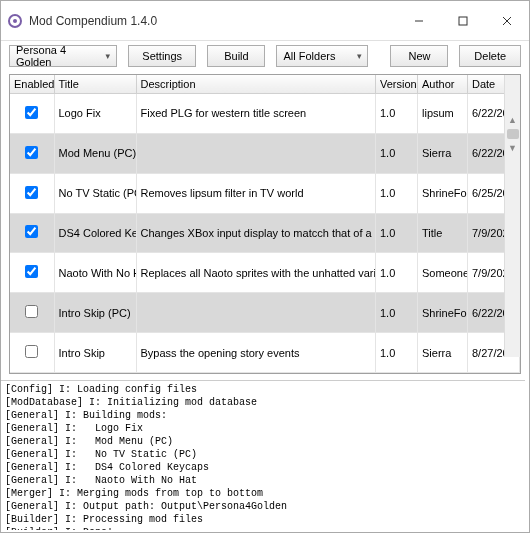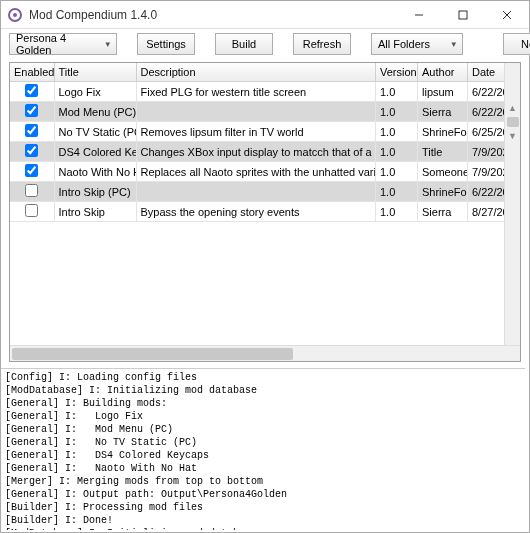--- a/index.html
+++ b/index.html
@@ -15,21 +15,21 @@
   }
   .window {
     background: #fff;
     border: 1px solid #aaa;
     width: 530px;
     height: 533px;
     display: flex;
     flex-direction: column;
   }
   .titlebar {
-    height: 28px;
+    height: 40px;
     background: #fff;
     display: flex;
     align-items: center;
     padding: 0 0 0 6px;
     border-bottom: 1px solid #e0e0e0;
   }
   .titlebar .icon {
     width: 16px; height: 16px;
     margin-right: 6px;
     display: inline-flex; align-items: center; justify-content: center;
@@ -46,21 +46,21 @@
     width: 44px; height: 28px;
     display: flex; align-items: center; justify-content: center;
     font-size: 12px;
     color: #333;
     cursor: default;
   }
 
   .toolbar {
     padding: 4px 8px;
     display: flex;
-    gap: 20px;
+    gap: 11px;
     align-items: center;
     background: #fff;
   }
   .dropdown {
     display: inline-flex;
     align-items: center;
     border: 1px solid #adadad;
     background: linear-gradient(#fff,#e9e9e9);
     padding: 2px 6px;
     height: 22px;
@@ -83,21 +83,21 @@
     font-size: 11px;
     cursor: default;
   }
   .spacer { flex:1; }
 
   .grid-wrap {
     margin: 3px 8px 0 8px;
     border: 1px solid #a0a0a0;
     height: 300px;
     display:flex;
-    flex-direction:column;
+    flex-direction:row;
     position:relative;
     background:#fff;
   }
   table.grid {
     border-collapse: collapse;
     width: 100%;
     table-layout: fixed;
   }
   .grid th {
     background: linear-gradient(#fdfdfd,#ececec);
@@ -205,21 +205,20 @@
     </div>
   </div>
 
   <div class="toolbar">
     <div class="dropdown">
       <span class="dd-label">Persona 4 Golden</span>
       <span class="dd-arrow">▾</span>
     </div>
     <div class="btn">Settings</div>
     <div class="btn">Build</div>
-    <div class="btn">Refresh</div>
     <div class="dropdown" style="min-width:92px">
       <span class="dd-label">All Folders</span>
       <span class="dd-arrow">▾</span>
     </div>
     <span class="spacer"></span>
     <div class="btn">New</div>
     <div class="btn">Delete</div>
   </div>
 
   <div class="grid-wrap">

